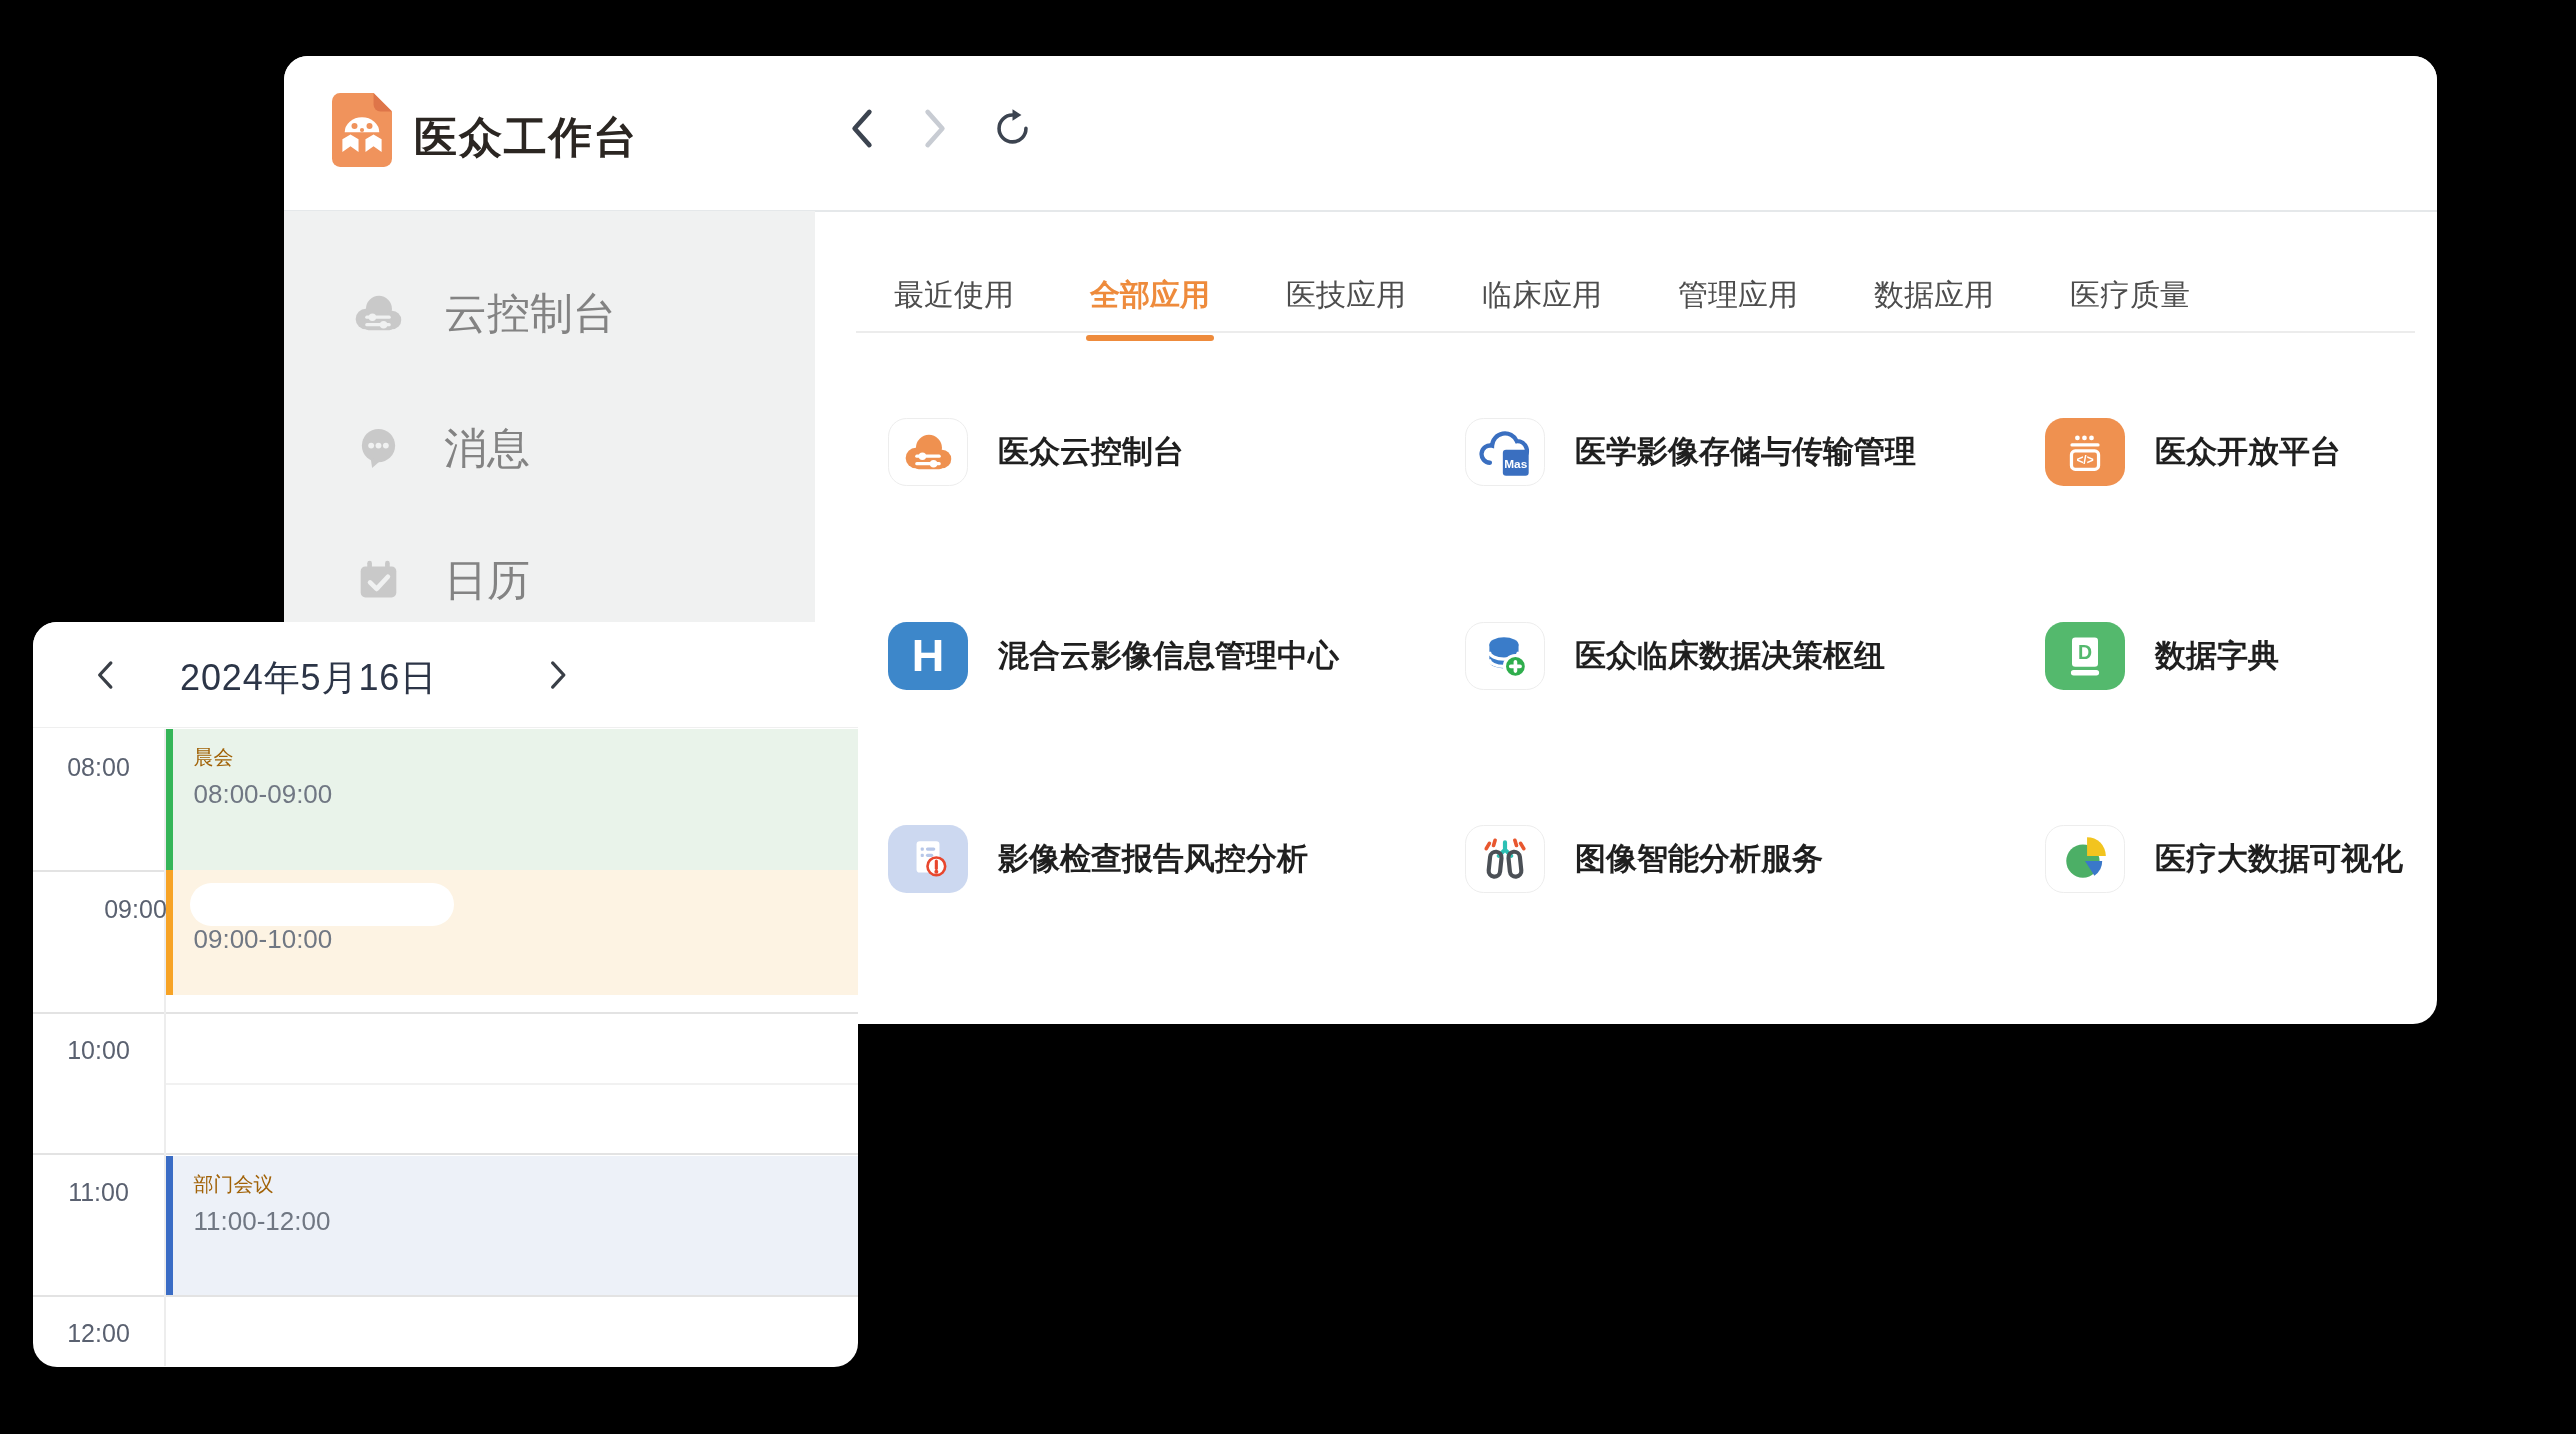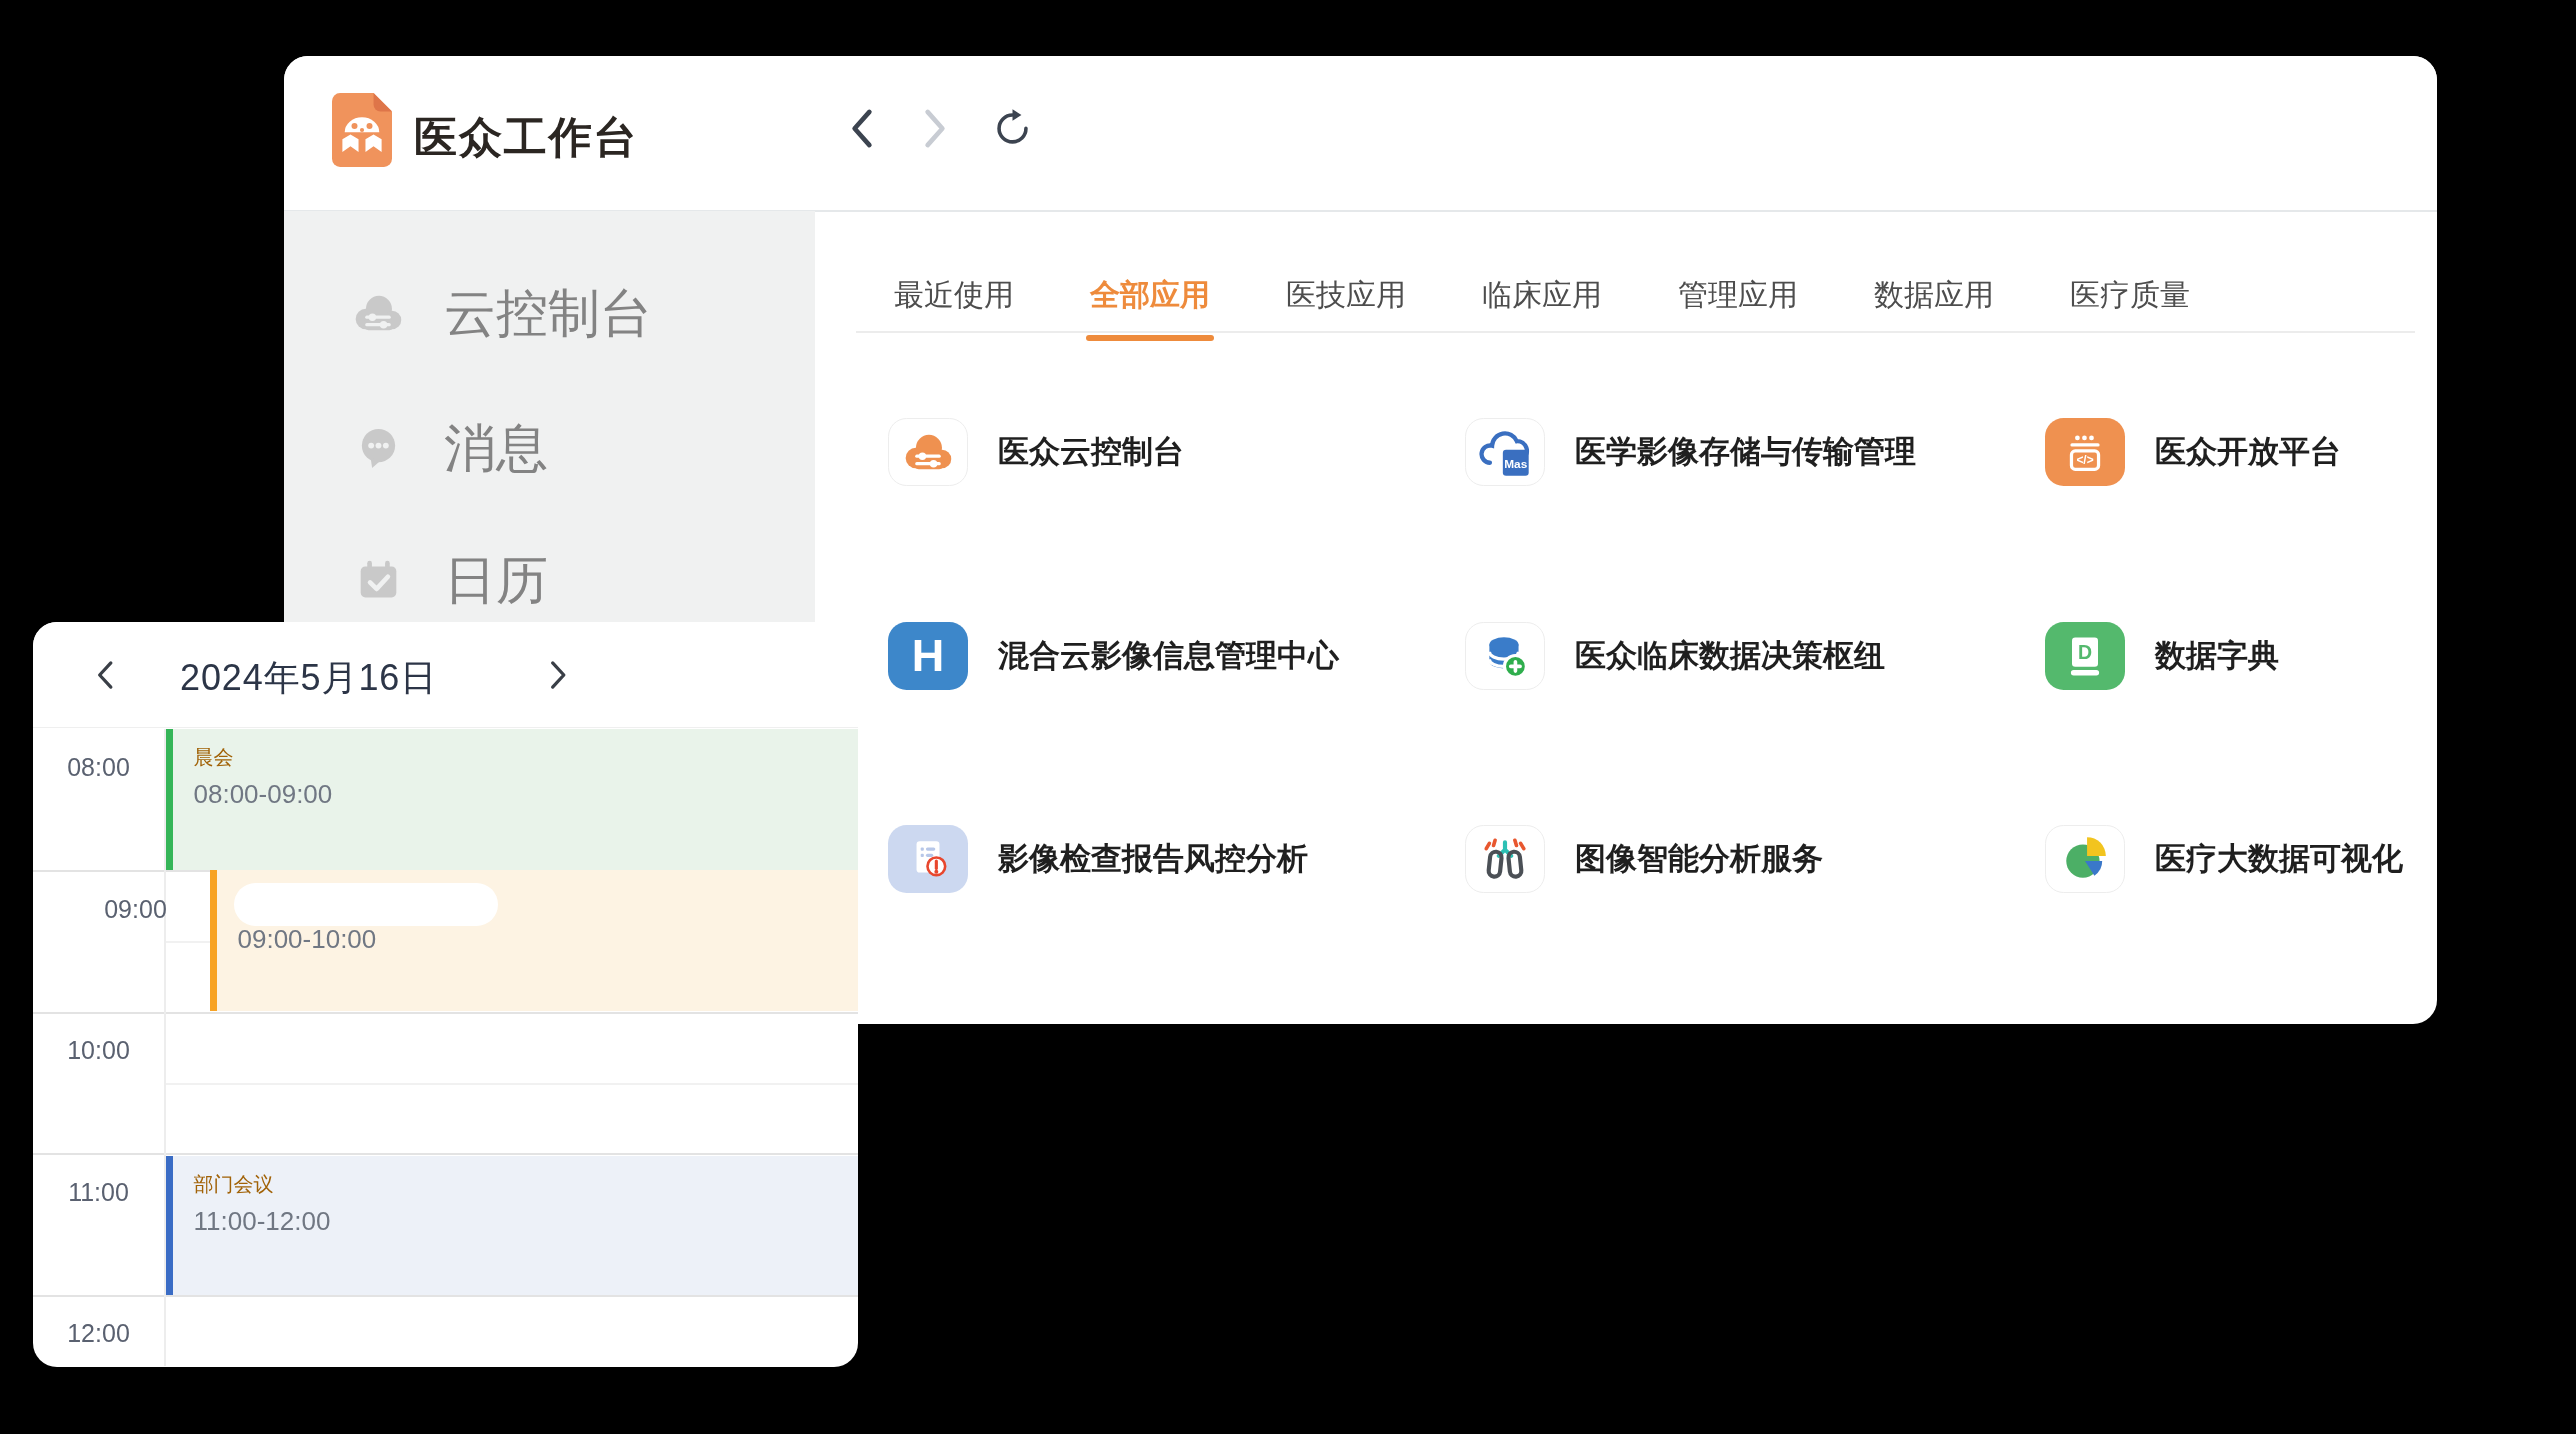--- a/index.html
+++ b/index.html
@@ -11,21 +11,21 @@
   #main-window{left:284px;top:56px;width:2153px;height:968px;background:#fff;border-radius:24px;overflow:hidden;}
   #win-header{left:0;top:0;width:100%;height:154px;background:#fff;}
   #win-header-divider{left:0;top:154px;width:100%;height:1.9px;background:#e5e8ea;}
   #app-title{left:130px;top:53px;font-size:43px;font-weight:700;color:#2b2622;letter-spacing:1.9px;}
   .nav-btn{width:43px;height:43px;display:flex;align-items:center;justify-content:center;cursor:pointer;}
 
   
   #sidebar{left:0;top:155px;width:531px;height:812px;background:#f0f1f1;border-radius:0 0 0 24px;}
   .side-item{left:0;width:100%;height:84px;cursor:pointer;}
   .side-ico{left:67px;top:0;width:54px;height:84px;display:flex;align-items:center;justify-content:center;}
-  .side-label{left:160px;top:0;height:84px;line-height:84px;font-size:52px;color:#838383;}
+  .side-label{left:160px;top:0;height:84px;line-height:84px;font-size:43px;color:#838383;}
 
   
   #tabs{left:610px;top:223px;display:flex;gap:76px;}
   .tab{position:relative;font-size:30px;line-height:32px;color:#4d4d4d;padding-bottom:30px;cursor:pointer;white-space:nowrap;}
   .tab.active{color:#ee8b3c;font-weight:600;}
   .tab.active::after{content:"";position:absolute;left:-3.7px;right:-3.7px;bottom:0;height:6.5px;background:#ee8b3c;border-radius:3.7px;}
   #tabs-divider{left:572px;top:275px;width:1559px;height:1.9px;background:#ececec;}
 
   
   .app{height:80px;display:flex;align-items:center;cursor:pointer;}
@@ -290,21 +290,21 @@
       <div class="abs hline" style="top:566px;"></div>
       <div class="abs half-line" style="top:71px;"></div>
       <div class="abs half-line" style="top:212px;"></div>
       <div class="abs half-line" style="top:354px;"></div>
       <div class="abs half-line" style="top:495px;"></div>
 
       <div class="abs event ev-green" style="top:0;height:141px;">
         <div class="ev-title">晨会</div>
         <div class="ev-time">08:00-09:00</div>
       </div>
-      <div class="abs event ev-orange" style="top:141px;height:141px;margin-left:44px;">
+      <div class="abs event ev-orange" style="top:141px;height:125px;">
         <div class="pill"></div>
         <div class="ev-time" style="top:54px;">09:00-10:00</div>
       </div>
       <div class="abs event ev-blue" style="top:427px;height:139px;">
         <div class="ev-title">部门会议</div>
         <div class="ev-time">11:00-12:00</div>
       </div>
 
       <div id="gutter-border" class="abs"></div>
       <div class="abs time-label" style="top:24px;">08:00</div>

